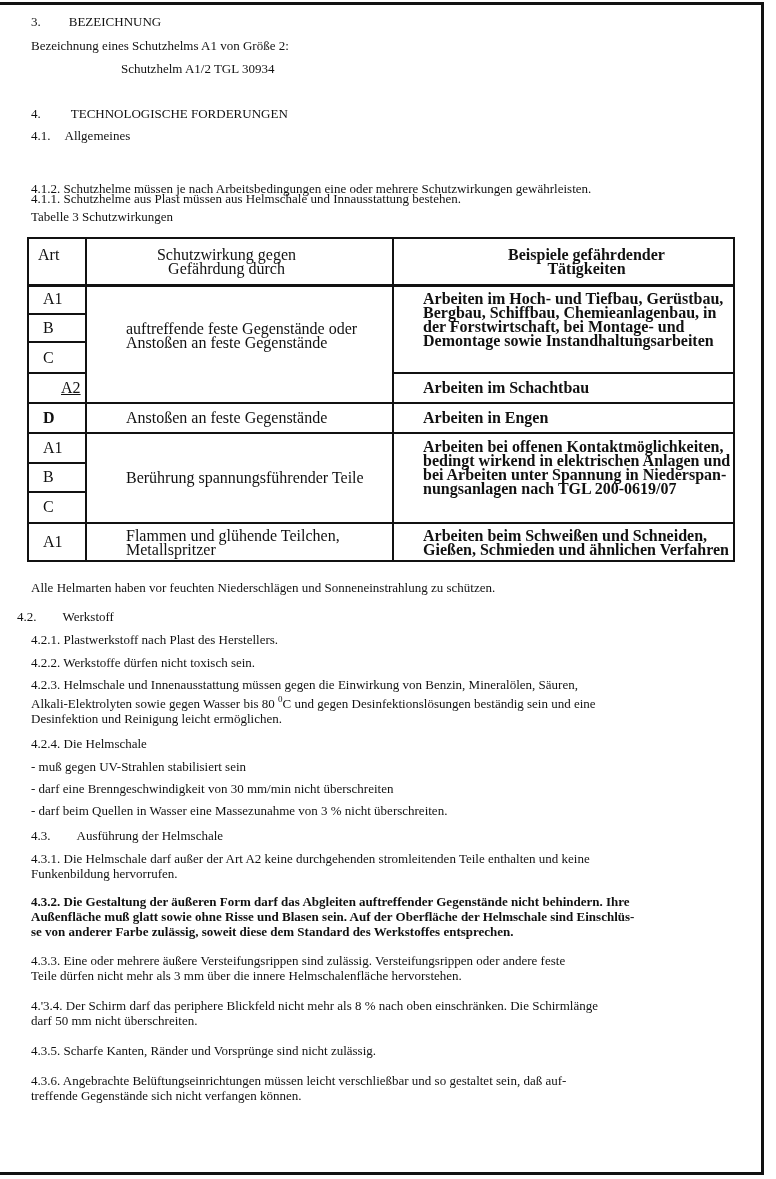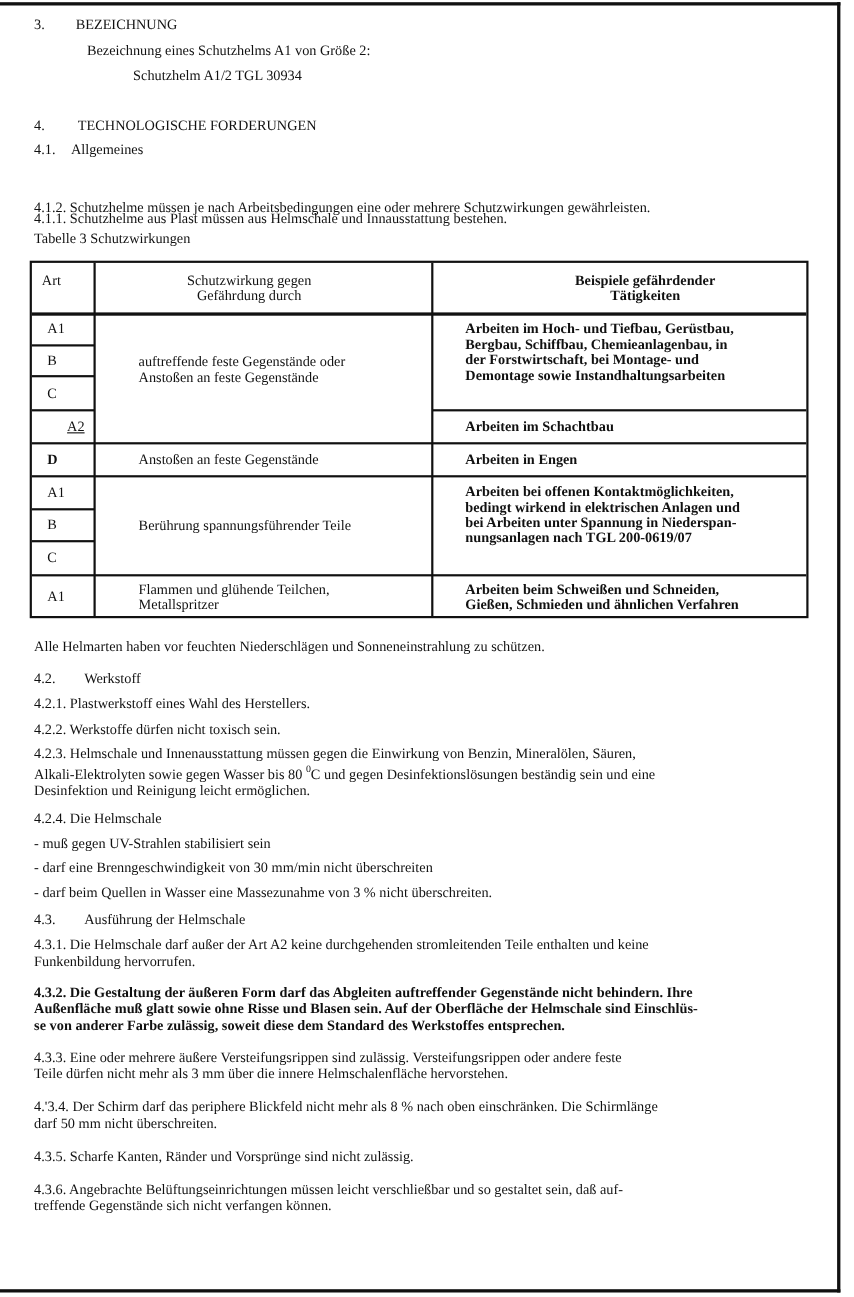--- a/index.html
+++ b/index.html
@@ -8,33 +8,33 @@
   .page-frame { position:absolute; left:-4px; top:2px; width:765px; height:1167px;
          border-top:3px solid #111; border-right:3px solid #111; border-bottom:3px solid #111; }
   .t { position:absolute; white-space:nowrap; font-size:13px; line-height:16px; }
   .b { font-weight:bold; }
   .para { position:absolute; left:31px; width:705px; font-size:13px; line-height:15px; white-space:normal; }
 
   
   .tbl { position:absolute; left:27px; top:237px; width:708px; height:325px;
          border:2px solid #111; box-sizing:border-box; }
   .vl, .hl { position:absolute; background:#111; }
-  .cell { position:absolute; font-size:13px; line-height:14px; white-space:nowrap; }
+  .cell { position:absolute; font-size:16px; line-height:14px; white-space:nowrap; }
   .cell.c { text-align:center; }
   .sup { font-size:9px; vertical-align:6px; }
 </style>
 </head>
 <body>
 
 <div class="page-frame"></div>
 
 <div class="t" style="left:31px;top:14px;">
   <span>3.</span><span style="display:inline-block;width:28px"></span><span>BEZEICHNUNG</span>
 </div>
-<div class="t" style="left:31px;top:38px;margin-left:48px;">Bezeichnung eines Schutzhelms A1 von Größe 2:</div>
+<div class="t" style="left:31px;top:38px;">Bezeichnung eines Schutzhelms A1 von Größe 2:</div>
 <div class="t" style="left:121px;top:61px;">Schutzhelm A1/2 TGL 30934</div>
 
 <div class="t" style="left:31px;top:106px;">
   <span>4.</span><span style="display:inline-block;width:30px"></span><span>TECHNOLOGISCHE FORDERUNGEN</span>
 </div>
 <div class="t" style="left:31px;top:128px;">
   <span>4.1.</span><span style="display:inline-block;width:14px"></span><span>Allgemeines</span>
 </div>
 <div class="t" style="left:31px;top:151px;margin-top:40px;">4.1.1. Schutzhelme aus Plast müssen aus Helmschale und Innausstattung bestehen.</div>
 <div class="t" style="left:31px;top:181px;">4.1.2. Schutzhelme müssen je nach Arbeitsbedingungen eine oder mehrere Schutzwirkungen gewährleisten.</div>
@@ -112,24 +112,24 @@
     <div>nungsanlagen nach TGL 200-0619/07</div>
   </div>
   <div class="cell b" style="left:394px;top:290px;font-family:Liberation Serif, serif;">
     <div>Arbeiten beim Schweißen und Schneiden,</div>
     <div>Gießen, Schmieden und ähnlichen Verfahren</div>
   </div>
 </div>
 
 <div class="t" style="left:31px;top:580px;">Alle Helmarten haben vor feuchten Niederschlägen und Sonneneinstrahlung zu schützen.</div>
 
-<div class="t" style="left:31px;top:609px;">
+<div class="t" style="left:17px;top:609px;">
   <span>4.2.</span><span style="display:inline-block;width:26px"></span><span>Werkstoff</span>
 </div>
-<div class="t" style="left:31px;top:632px;">4.2.1. Plastwerkstoff eines Wahl des Herstellers.</div>
+<div class="t" style="left:31px;top:632px;">4.2.1. Plastwerkstoff nach Plast des Herstellers.</div>
 <div class="t" style="left:31px;top:655px;">4.2.2. Werkstoffe dürfen nicht toxisch sein.</div>
 <div class="para" style="top:677px;">
   <div>4.2.3. Helmschale und Innenausstattung müssen gegen die Einwirkung von Benzin, Mineralölen, Säuren,</div>
   <div><span>Alkali-Elektrolyten sowie gegen Wasser bis 80 </span><span class="sup">0</span><span>C und gegen Desinfektionslösungen beständig sein und eine</span></div>
   <div>Desinfektion und Reinigung leicht ermöglichen.</div>
 </div>
 <div class="t" style="left:31px;top:736px;">4.2.4. Die Helmschale</div>
 <div class="t" style="left:31px;top:759px;">- muß gegen UV-Strahlen stabilisiert sein</div>
 <div class="t" style="left:31px;top:781px;">- darf eine Brenngeschwindigkeit von 30 mm/min nicht überschreiten</div>
 <div class="t" style="left:31px;top:803px;">- darf beim Quellen in Wasser eine Massezunahme von 3 % nicht überschreiten.</div>

